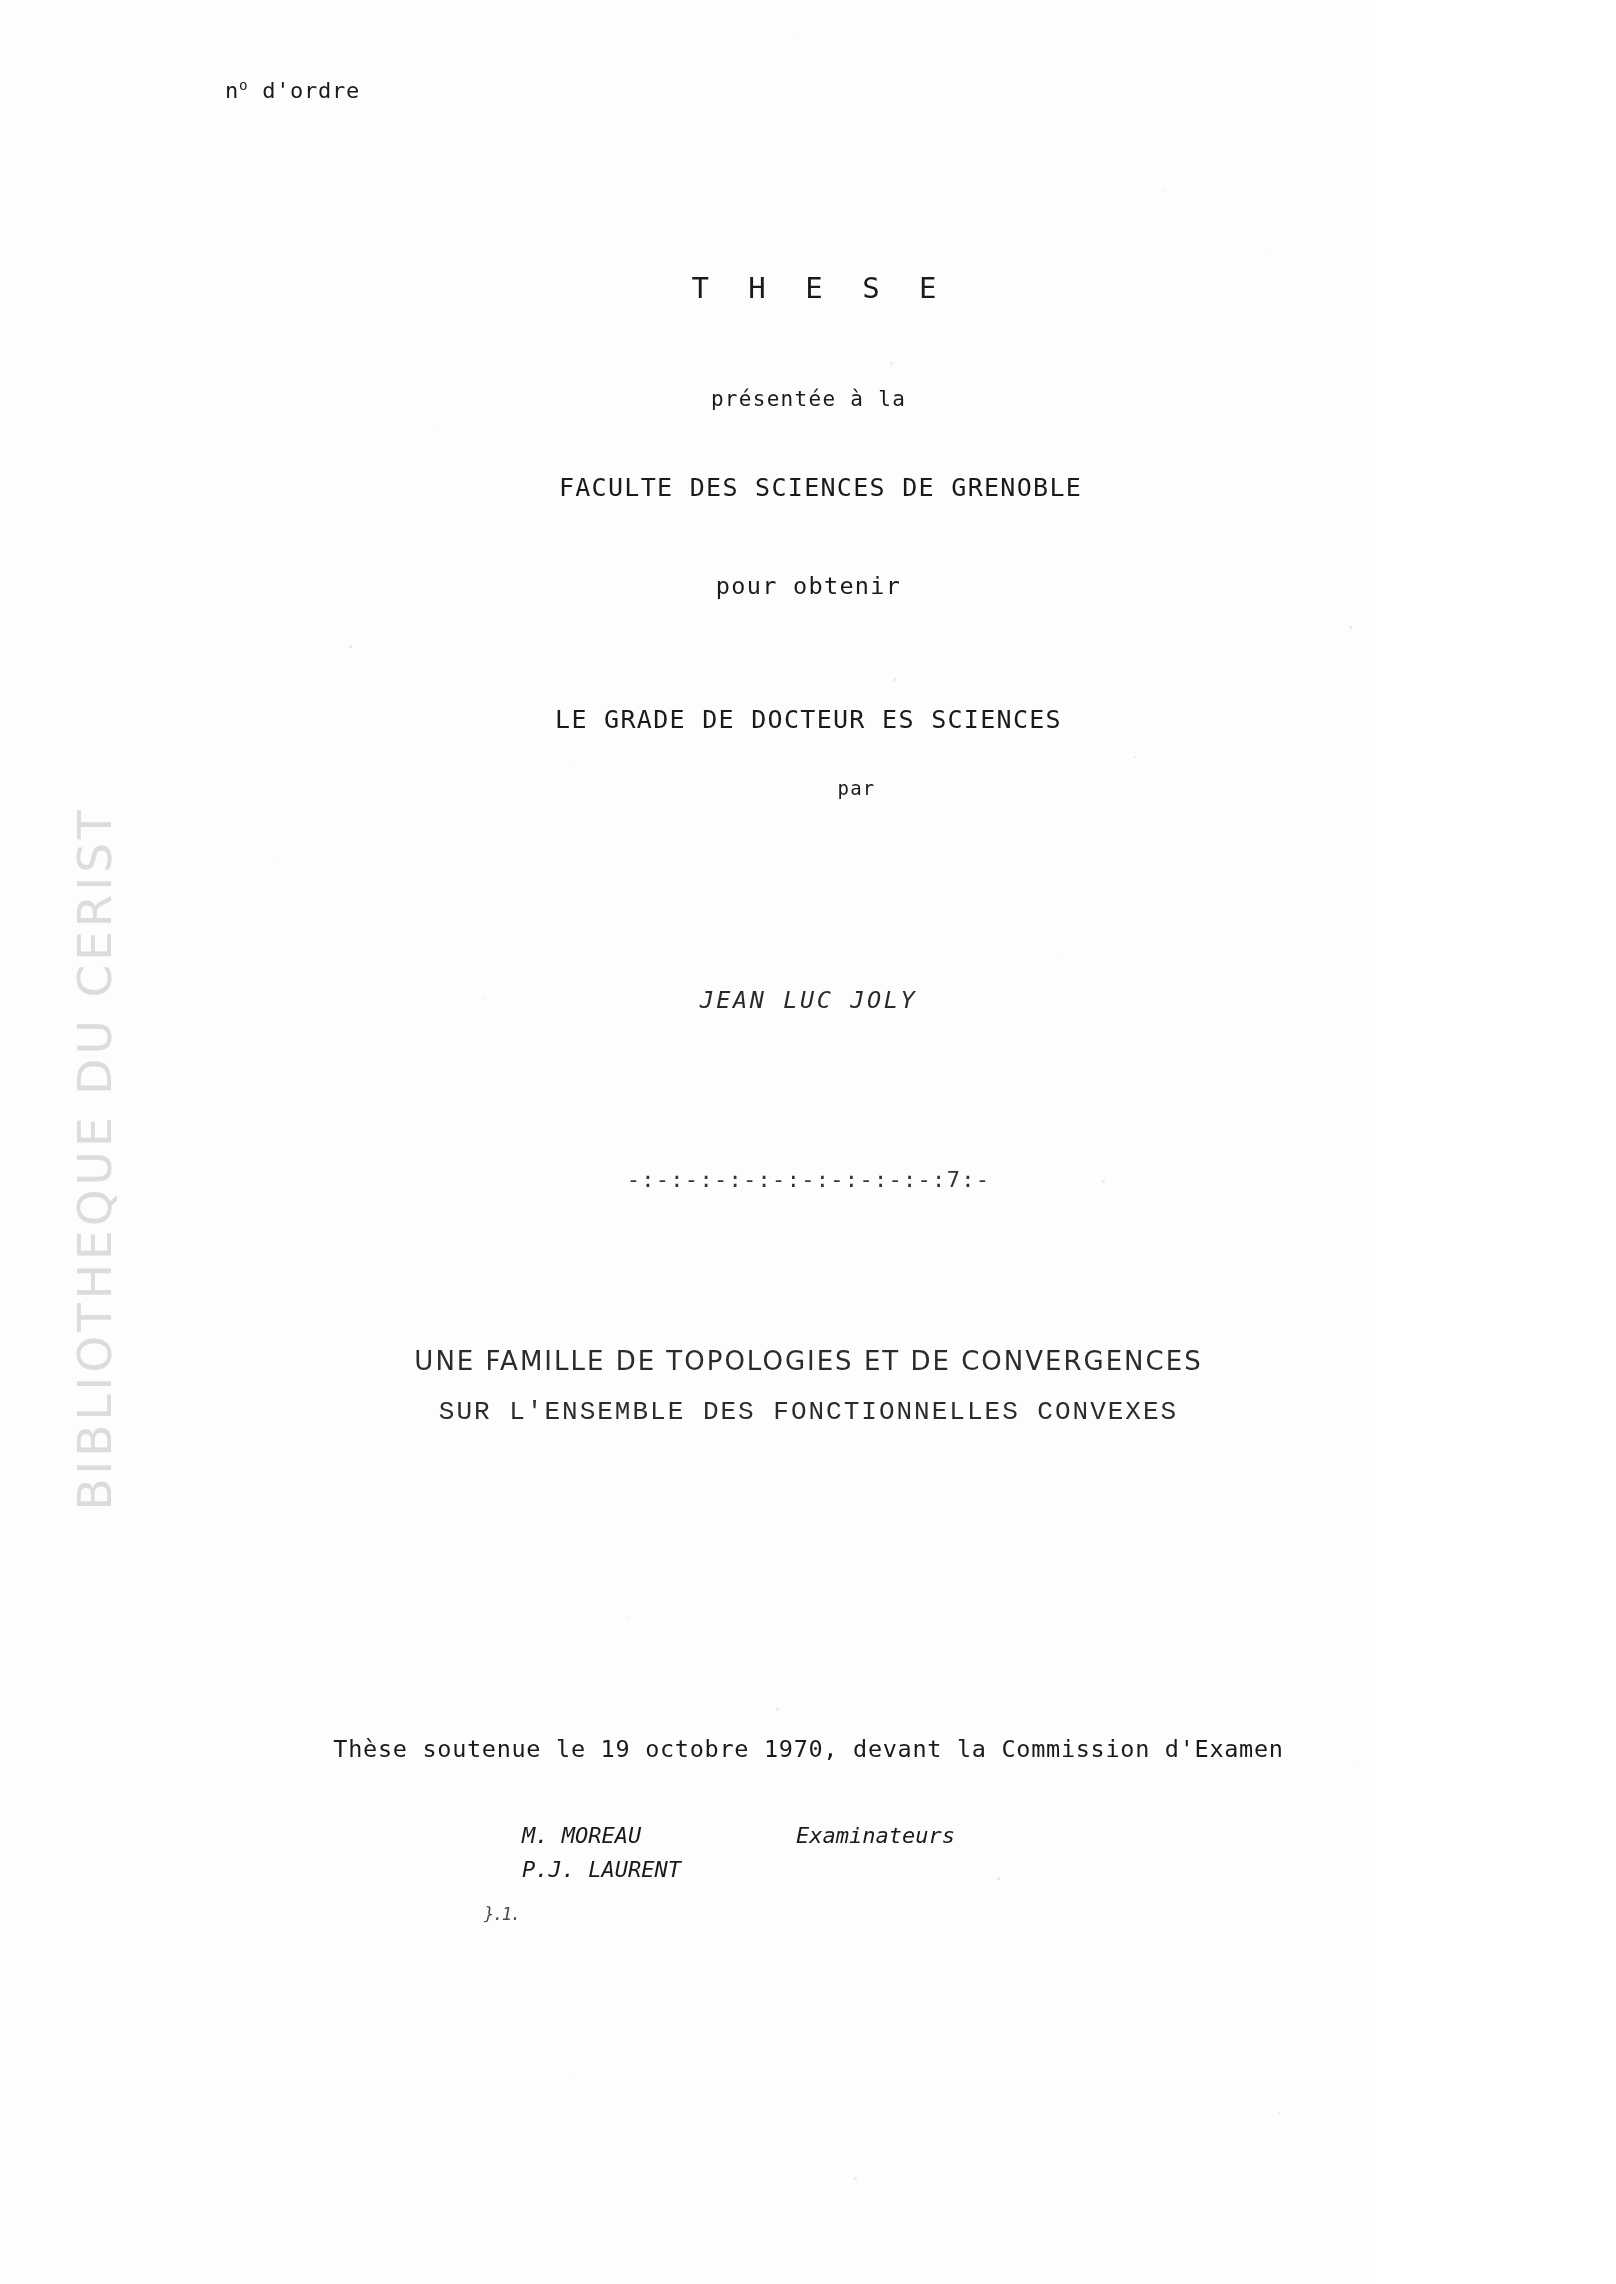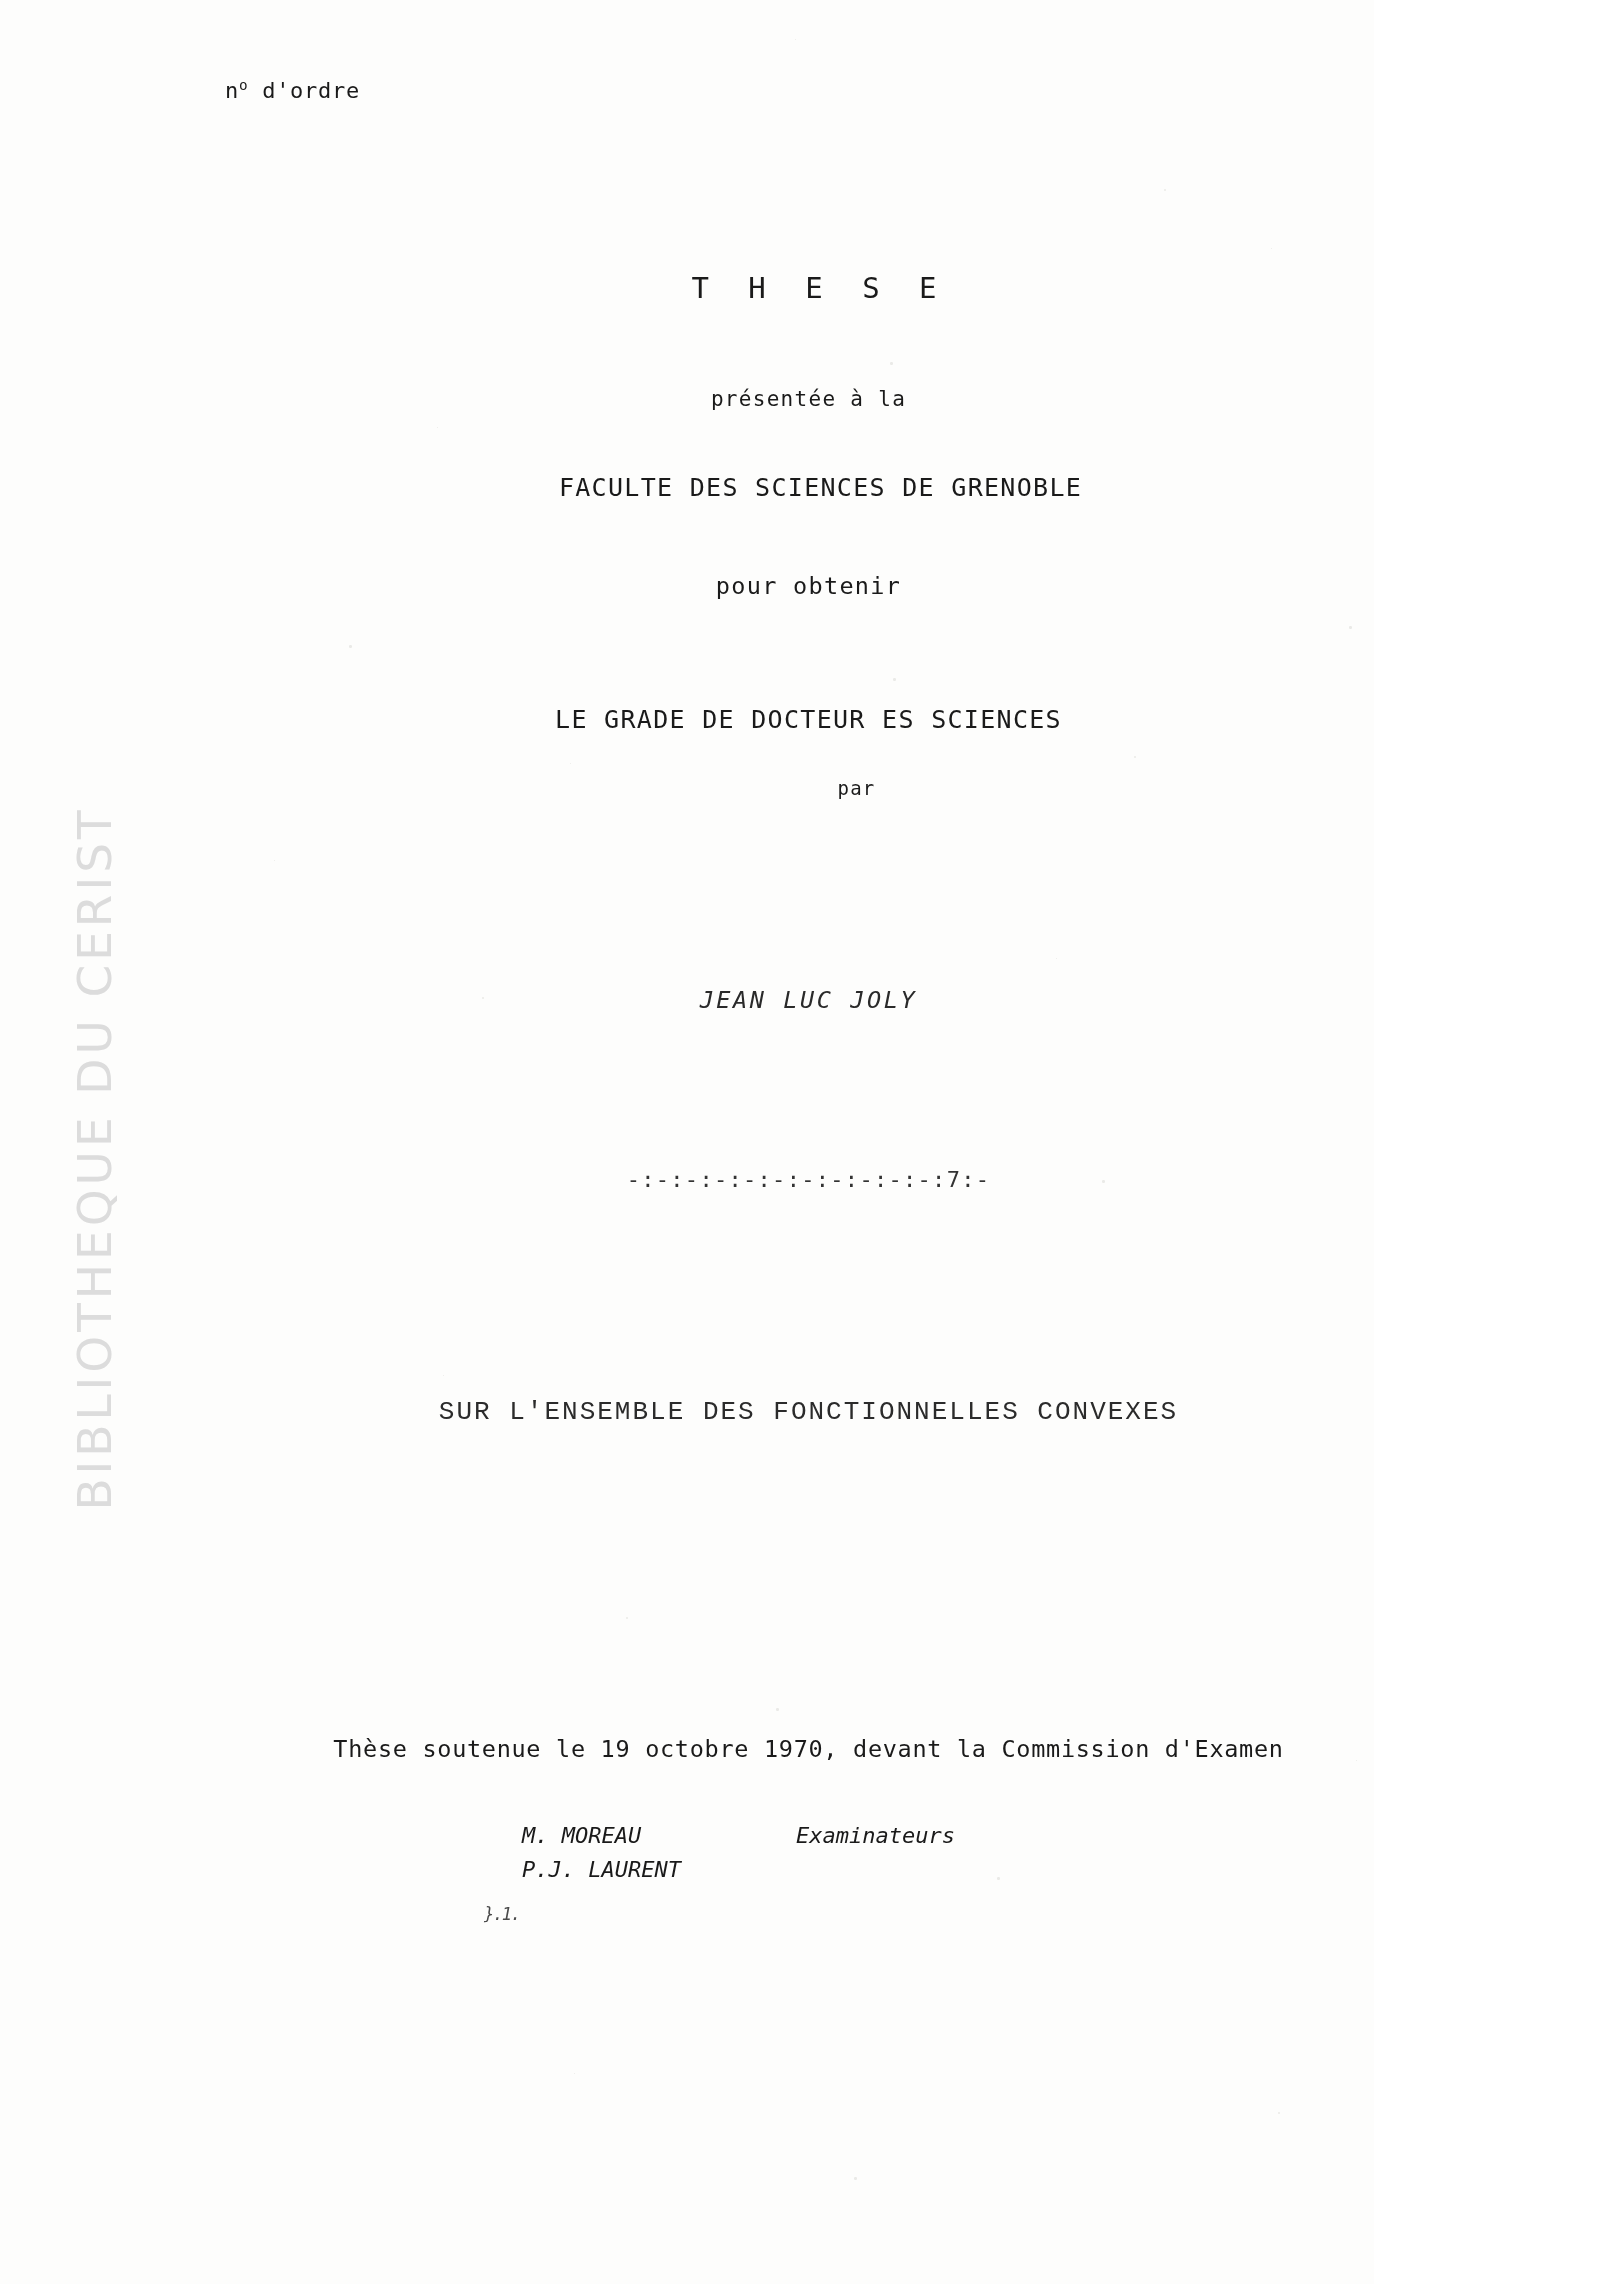--- a/index.html
+++ b/index.html
@@ -176,20 +176,21 @@
   <div class="watermark">BIBLIOTHEQUE DU CERIST</div>
 
   <div class="center-block l-these">T H E S E</div>
   <div class="center-block l-presentee">présentée à la</div>
   <div class="center-block l-faculte">FACULTE DES SCIENCES DE GRENOBLE</div>
   <div class="center-block l-pour">pour obtenir</div>
   <div class="center-block l-grade">LE GRADE DE DOCTEUR ES SCIENCES</div>
   <div class="center-block l-par">par</div>
   <div class="center-block l-author">JEAN LUC JOLY</div>
   <div class="center-block l-rule">-:-:-:-:-:-:-:-:-:-:-:7:-</div>
+  <div class="center-block l-title1">UNE FAMILLE DE TOPOLOGIES ET DE CONVERGENCES</div>
   <div class="center-block l-title2">SUR L'ENSEMBLE DES FONCTIONNELLES CONVEXES</div>
   <div class="center-block l-defense">Thèse soutenue le 19 octobre 1970, devant la Commission d'Examen</div>
 
   <div class="jury">
     <div class="jury-smudge">}.1.</div>
 
 
 
     <div class="jury-row tight">
       <span class="jury-prefix"></span>

